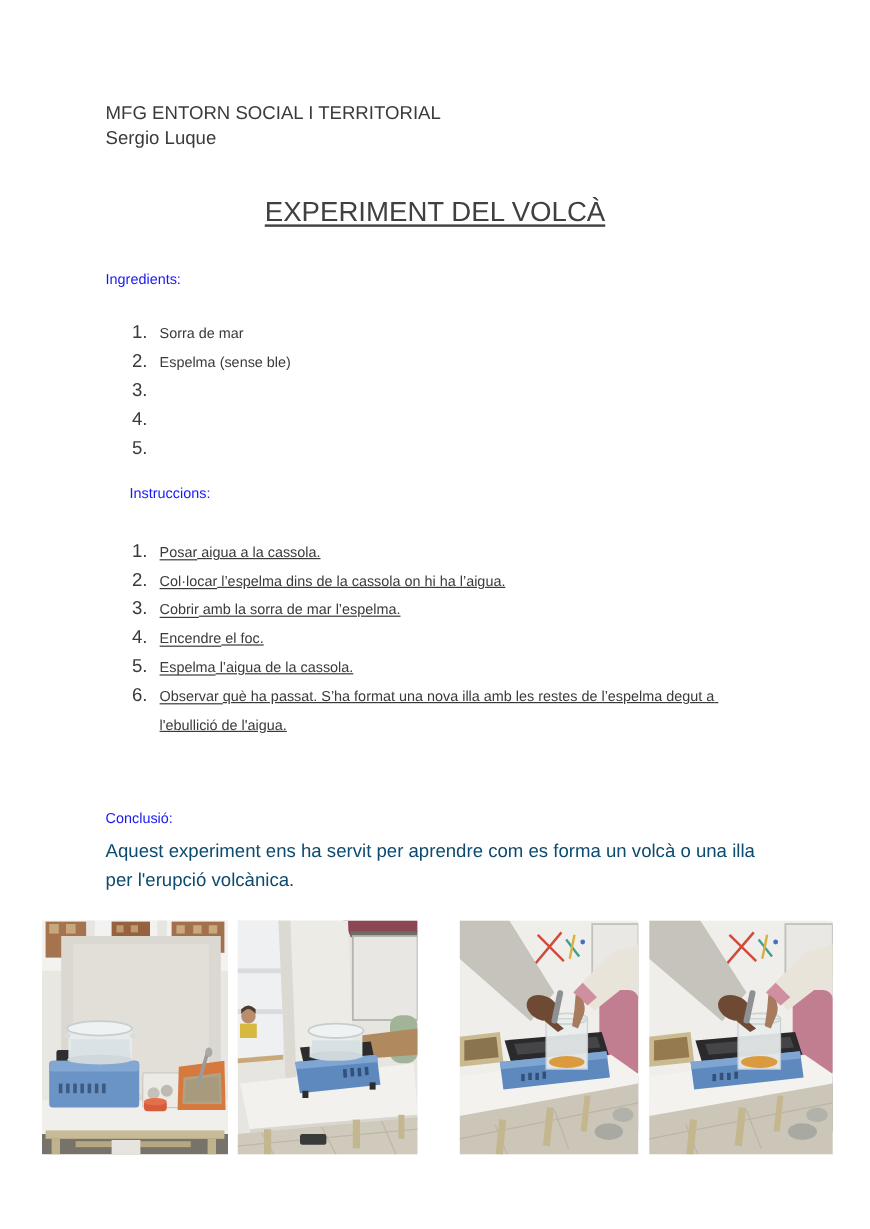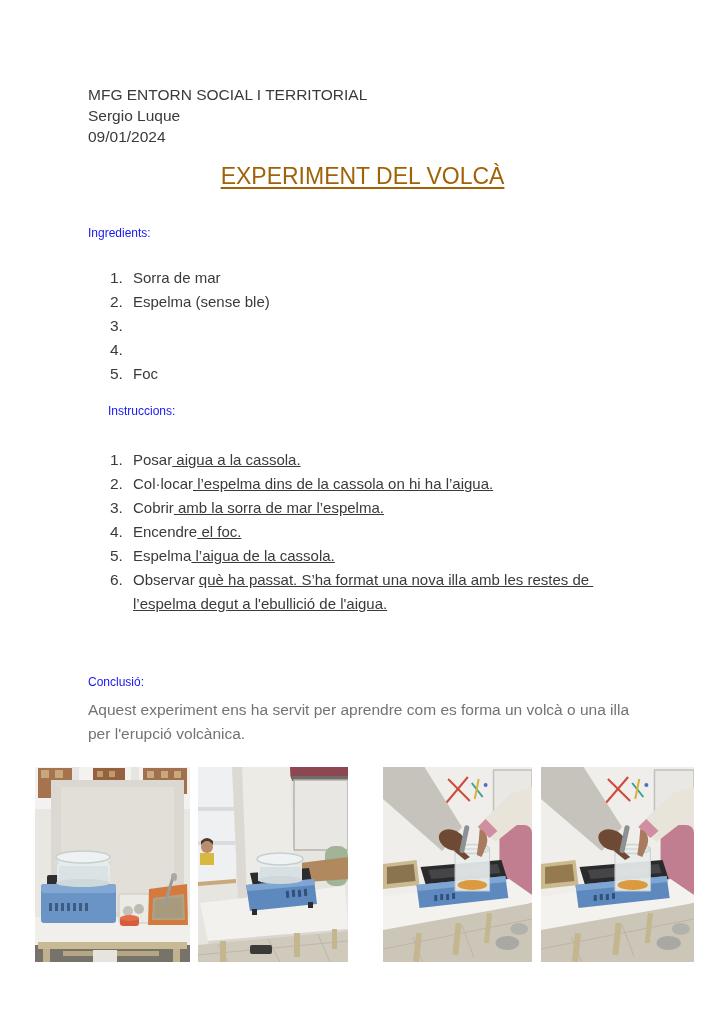--- a/index.html
+++ b/index.html
@@ -12,21 +12,21 @@
     overflow:hidden;
   }
   .header{
     position:absolute;left:88px;top:84px;
     font-size:15.5px;line-height:21px;color:#3a3a3a;
   }
   .doc-title{
     position:absolute;left:0;top:163px;width:725px;
     text-align:center;
     font-size:23px;font-weight:400;
-    color:#a16207;
+    color:#404040;
     text-decoration:underline;
     text-underline-offset:3px;
     margin:0;
   }
   .sec-heading{
     position:absolute;left:88px;
     font-size:12px;font-weight:400;
     color:#1717f4;
     margin:0;
   }
@@ -36,45 +36,44 @@
   .num-list{position:absolute;left:110px;}
   #ing-list{top:266px;}
   #ins-list{top:448px;width:522px;}
   .li-row{display:flex;align-items:flex-start;}
   .li-num{
     flex:0 0 23px;
     font-size:15.5px;line-height:24px;color:#3a3a3a;
   }
   .li-text{
     flex:1 1 auto;
-    font-size:15px;line-height:24px;color:#3a3a3a;
+    font-size:12px;line-height:24px;color:#3a3a3a;
     white-space:pre-wrap;
   }
-  .lead{text-underline-offset:2px;white-space:pre-wrap;}
+  .lead{text-decoration:underline;text-underline-offset:2px;white-space:pre-wrap;}
   .rest{white-space:pre-wrap;text-decoration:underline;}
   .conclusion-text{
     position:absolute;left:88px;top:698px;width:547px;
-    font-size:15.5px;line-height:24px;color:#737373;margin:0;
+    font-size:15.5px;line-height:24px;color:#0c4a6e;margin:0;
   }
   .photo-row{position:absolute;left:0;top:767px;width:725px;height:195px;}
   .photo{position:absolute;top:0;height:195px;display:block;}
   #photo-1{left:35px;width:155px;}
   #photo-2{left:198px;width:150px;}
   #photo-3{left:383px;width:149px;}
   #photo-4{left:541px;width:153px;}
 </style>
 </head>
 <body>
 
 <div class="page">
 
   <div class="header">
     <div>MFG ENTORN SOCIAL I TERRITORIAL</div>
     <div>Sergio Luque</div>
-    <div>09/01/2024</div>
   </div>
 
   <h1 class="doc-title">EXPERIMENT DEL VOLCÀ</h1>
 
   <h2 class="sec-heading" id="ing-heading">Ingredients:</h2>
 
   <div class="num-list" id="ing-list">
     <div class="li-row">
       <span class="li-num">1.</span>
       <span class="li-text">Sorra de mar</span>
@@ -84,21 +83,20 @@
       <span class="li-text">Espelma (sense ble)</span>
     </div>
     <div class="li-row">
       <span class="li-num">3.</span>
     </div>
     <div class="li-row">
       <span class="li-num">4.</span>
     </div>
     <div class="li-row">
       <span class="li-num">5.</span>
-      <span class="li-text">Foc</span>
     </div>
   </div>
 
   <h2 class="sec-heading" id="ins-heading">Instruccions:</h2>
 
   <div class="num-list" id="ins-list">
     <div class="li-row">
       <span class="li-num">1.</span>
       <span class="li-text"><span class="lead">Posar</span><span class="rest"> aigua a la cassola.</span></span>
     </div>

